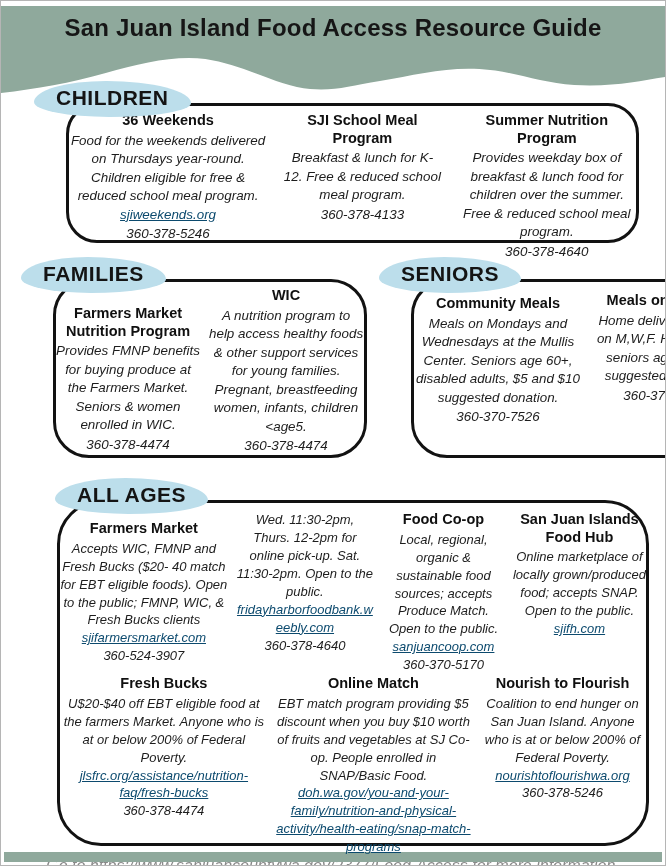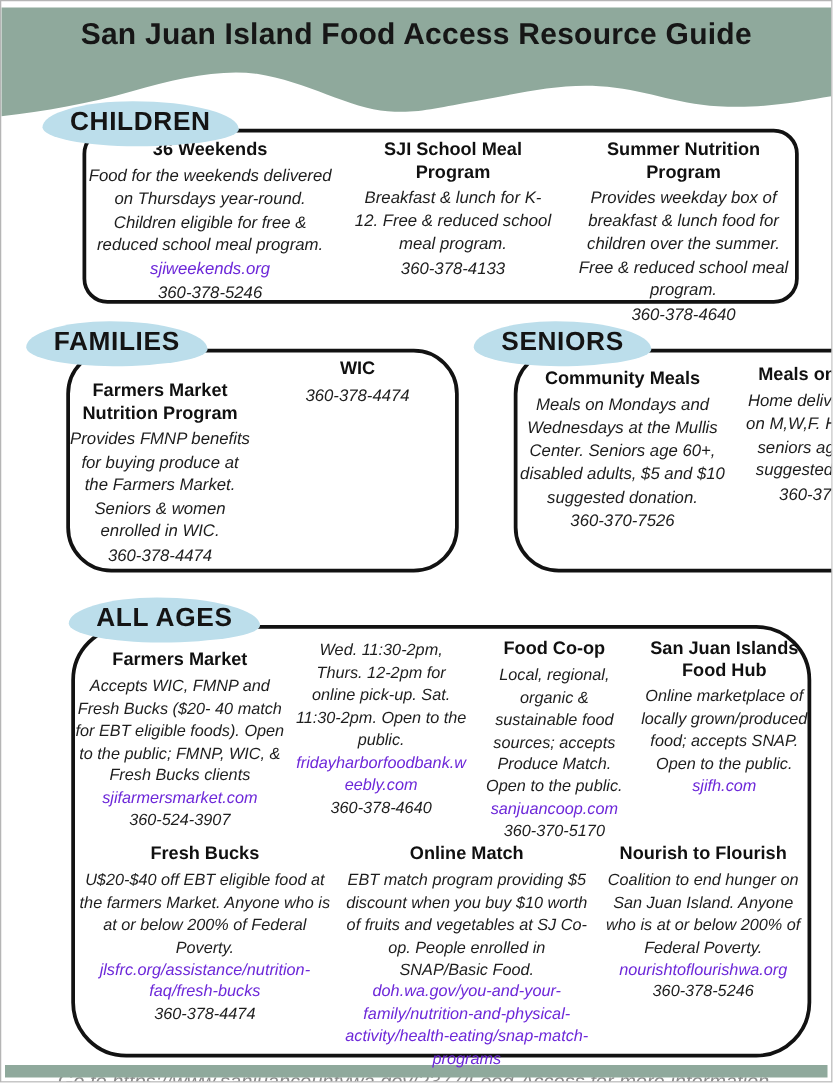--- a/index.html
+++ b/index.html
@@ -47,31 +47,32 @@
   .program { text-align:center; }
   .program-name {
     font-weight:700; font-size:14.5px; line-height:1.22; color:#101010;
     margin-bottom:2px;
   }
   .program-desc {
     font-style:italic; font-size:13px; line-height:1.38; color:#1d1d1d;
   }
   .program-link {
     display:block;
-    font-style:italic; font-size:13px; line-height:1.38; color:#6d28d9;
+    font-style:italic; font-size:13px; line-height:1.38; color:#0c4a6e;
+    text-decoration:underline;
     overflow-wrap:anywhere;
     cursor:pointer;
   }
   .program-phone {
     font-style:italic; font-size:13px; line-height:1.45; color:#1d1d1d;
   }
   
   .sec-children { margin:2px 26px 0 25px; }
   .sec-children .sec-label { left:8px; }
-  .box-children { border-radius:20px; height:128px; padding-top:6px; }
+  .box-children { border-radius:31px; height:128px; padding-top:6px; }
   .box-children .cols { gap:16px; }
   .box-children .program:nth-child(1){ width:220px; }
   .box-children .program:nth-child(2){ width:176px; }
   .box-children .program:nth-child(3){ width:198px; }
   .box-children .program-desc, .box-children .program-link, .box-children .program-phone { font-size:13.4px; }
   
   .fam-sen-row { display:flex; margin:36px 10px 0 12px; gap:4px; }
   .sec-families { width:314px; }
   .sec-seniors  { flex:1; }
   .sec-families .sec-label, .sec-seniors .sec-label { left:8px; }
@@ -145,20 +146,21 @@
       <div class="sec-label">FAMILIES</div>
       <div class="box box-famsen box-families">
         <div class="cols">
             <div class="program">
               <div class="program-name">Farmers Market Nutrition Program</div>
               <div class="program-desc">Provides FMNP benefits for buying produce at the Farmers Market. Seniors &amp; women enrolled in WIC.</div>
               <div class="program-phone">360-378-4474</div>
             </div>
             <div class="program">
               <div class="program-name">WIC</div>
+              <div class="program-desc">A nutrition program to help access healthy foods &amp; other support services for young families. Pregnant, breastfeeding women, infants, children &lt;age5.</div>
               <div class="program-phone">360-378-4474</div>
             </div>
           </div>
       </div>
     </div>
     <div class="section sec-seniors">
       <div class="sec-label">SENIORS</div>
       <div class="box box-famsen box-seniors">
         <div class="cols">
             <div class="program">

